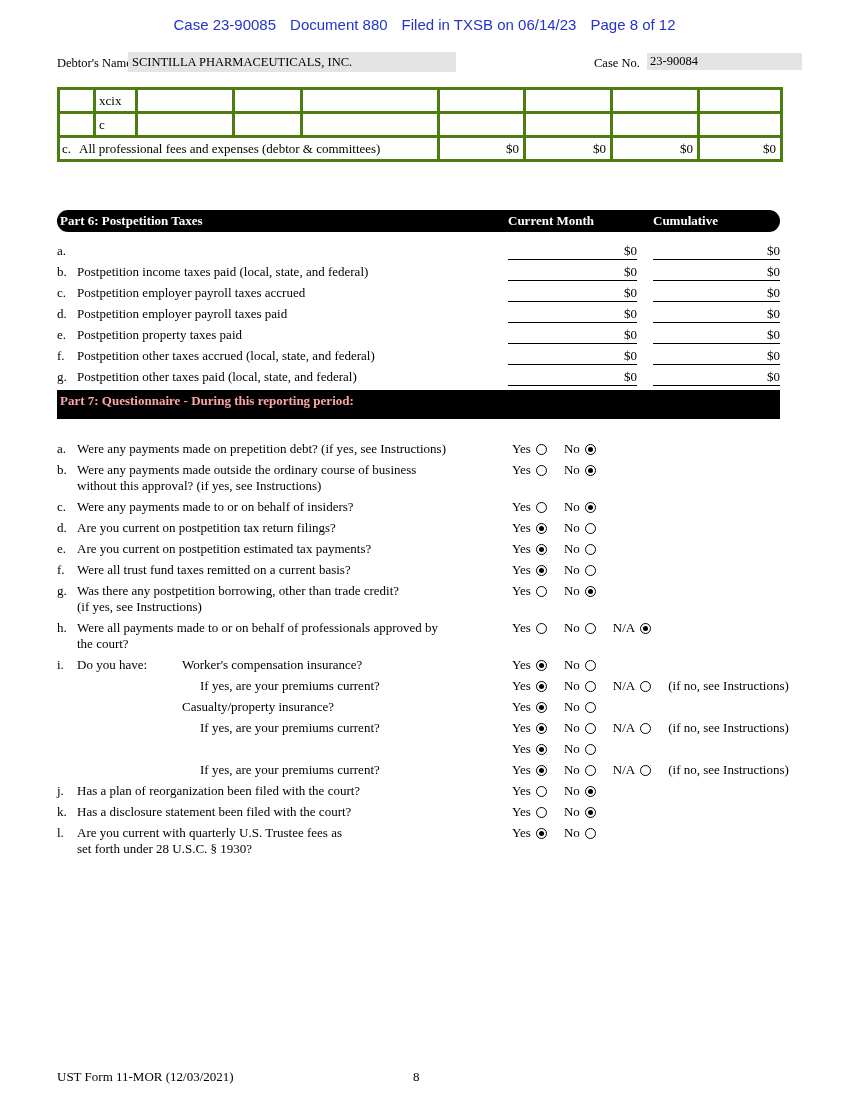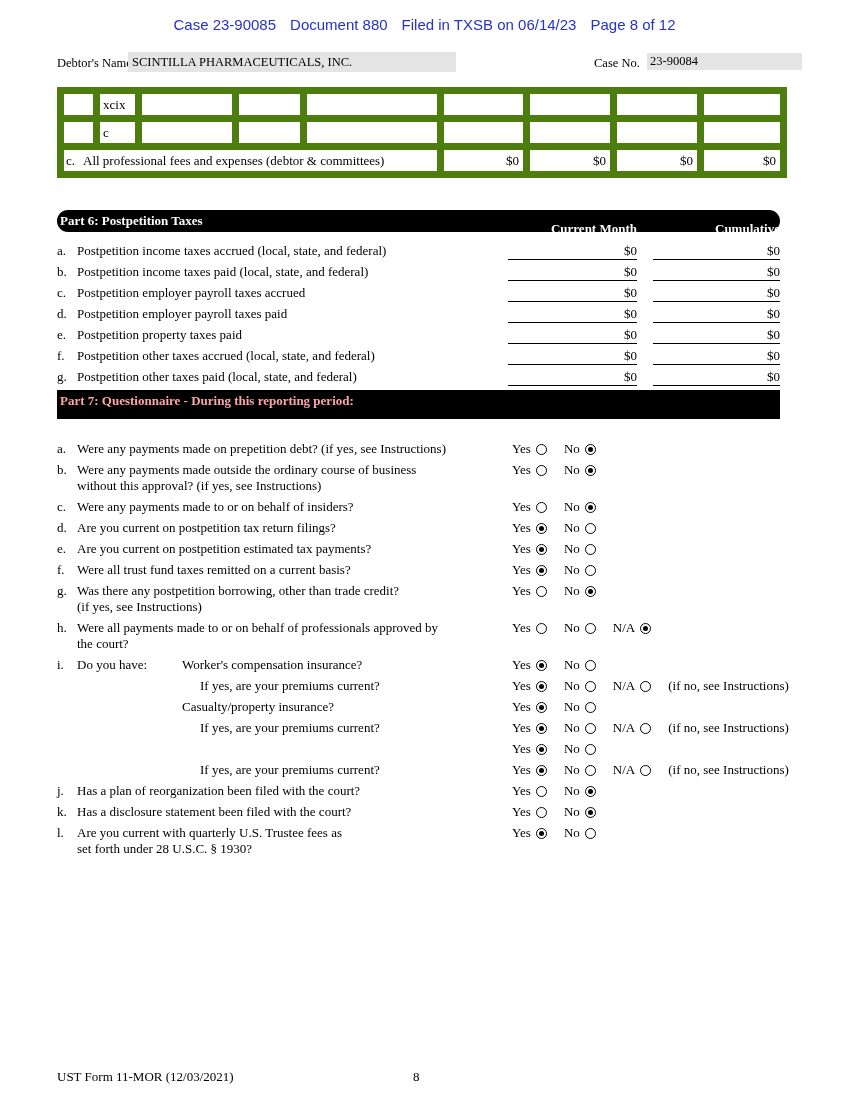--- a/index.html
+++ b/index.html
@@ -37,33 +37,33 @@
     position: absolute; left: 647px; top: 53px; width: 155px; height: 17px;
     background: var(--field-gray, #e4e4e4);
     font-size: 12.5px; line-height: 17px; padding-left: 3px; box-sizing: border-box;
   }
 
   
   .fees-table {
     position: absolute; left: 57px; top: 87px; width: 723px;
     border-collapse: collapse; table-layout: fixed; font-size: 13px;
   }
-  .fees-table td { border: 7px solid #4d7c0f; height: 21px; padding: 0 3px; overflow: hidden; }
+  .fees-table td { border: 3px solid #4d7c0f; height: 21px; padding: 0 3px; overflow: hidden; }
   .fees-table td.money { text-align: right; padding-right: 4px; }
   .fees-table td.total-cell { padding: 0 0 0 2px; }
   .t-letter { display: inline-block; width: 17px; }
 
   
   .part6 { position: absolute; left: 57px; top: 210px; width: 723px; }
   .part-bar {
     position: relative; background: #000; color: #fff;
     height: 22px; font-weight: bold; font-size: 13px; border-radius: 11px;
   }
   .part-bar .part-title { position: absolute; left: 3px; top: 0; line-height: 22px; }
-  .col-head { position: absolute; top: 8px; line-height: 22px; text-align: right; }
+  .col-head { position: absolute; top: 0; line-height: 22px; text-align: left; }
   .col-current { left: 451px; width: 129px; }
   .col-cumulative { left: 596px; width: 127px; }
 
   .part6-rows { margin-top: 11px; }
   .p6-row { position: relative; height: 16px; margin-bottom: 5px; padding-left: 20px; }
   .q-letter { position: absolute; left: 0; top: 0; }
   .amt {
     position: absolute; top: 0; height: 16px; line-height: 15px;
     border-bottom: 1px solid #000; text-align: right;
   }
@@ -166,21 +166,21 @@
   </tbody>
     </table>
 
   <div class="part6">
     <div class="part-bar">
       <span class="part-title">Part 6:  Postpetition Taxes</span>
       <span class="col-head col-current">Current Month</span>
       <span class="col-head col-cumulative">Cumulative</span>
     </div>
     <div class="part6-rows">
-        <div class="p6-row"><span class="q-letter">a.</span><span class="p6-label">Postpetition income taxes accrued (local, state, and federal)</span><span class="amt amt-current">$0</span><span class="amt amt-cumulative">$0</span></div>
+        <div class="p6-row"><span class="q-letter">a.</span><span class="amt amt-current">$0</span><span class="amt amt-cumulative">$0</span></div>
         <div class="p6-row"><span class="q-letter">b.</span><span class="p6-label">Postpetition income taxes paid (local, state, and federal)</span><span class="amt amt-current">$0</span><span class="amt amt-cumulative">$0</span></div>
         <div class="p6-row"><span class="q-letter">c.</span><span class="p6-label">Postpetition employer payroll taxes accrued</span><span class="amt amt-current">$0</span><span class="amt amt-cumulative">$0</span></div>
         <div class="p6-row"><span class="q-letter">d.</span><span class="p6-label">Postpetition employer payroll taxes paid</span><span class="amt amt-current">$0</span><span class="amt amt-cumulative">$0</span></div>
         <div class="p6-row"><span class="q-letter">e.</span><span class="p6-label">Postpetition property taxes paid</span><span class="amt amt-current">$0</span><span class="amt amt-cumulative">$0</span></div>
         <div class="p6-row"><span class="q-letter">f.</span><span class="p6-label">Postpetition other taxes accrued (local, state, and federal)</span><span class="amt amt-current">$0</span><span class="amt amt-cumulative">$0</span></div>
         <div class="p6-row"><span class="q-letter">g.</span><span class="p6-label">Postpetition other taxes paid (local, state, and federal)</span><span class="amt amt-current">$0</span><span class="amt amt-cumulative">$0</span></div>
       </div>
   </div>
 
   <div class="part7-bar">

